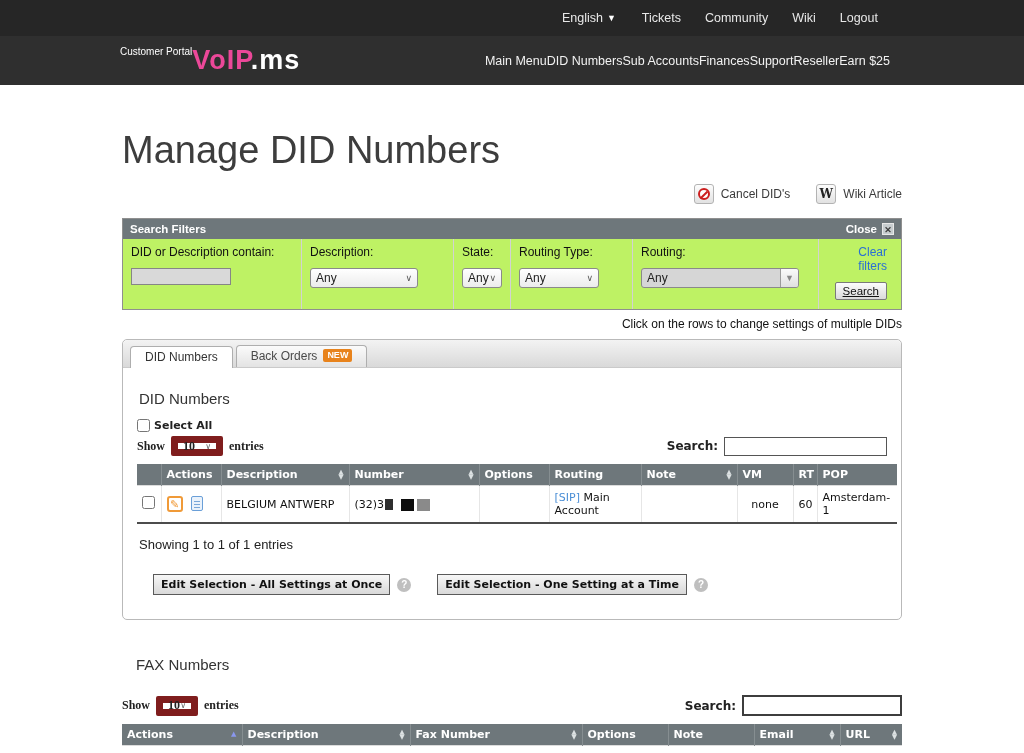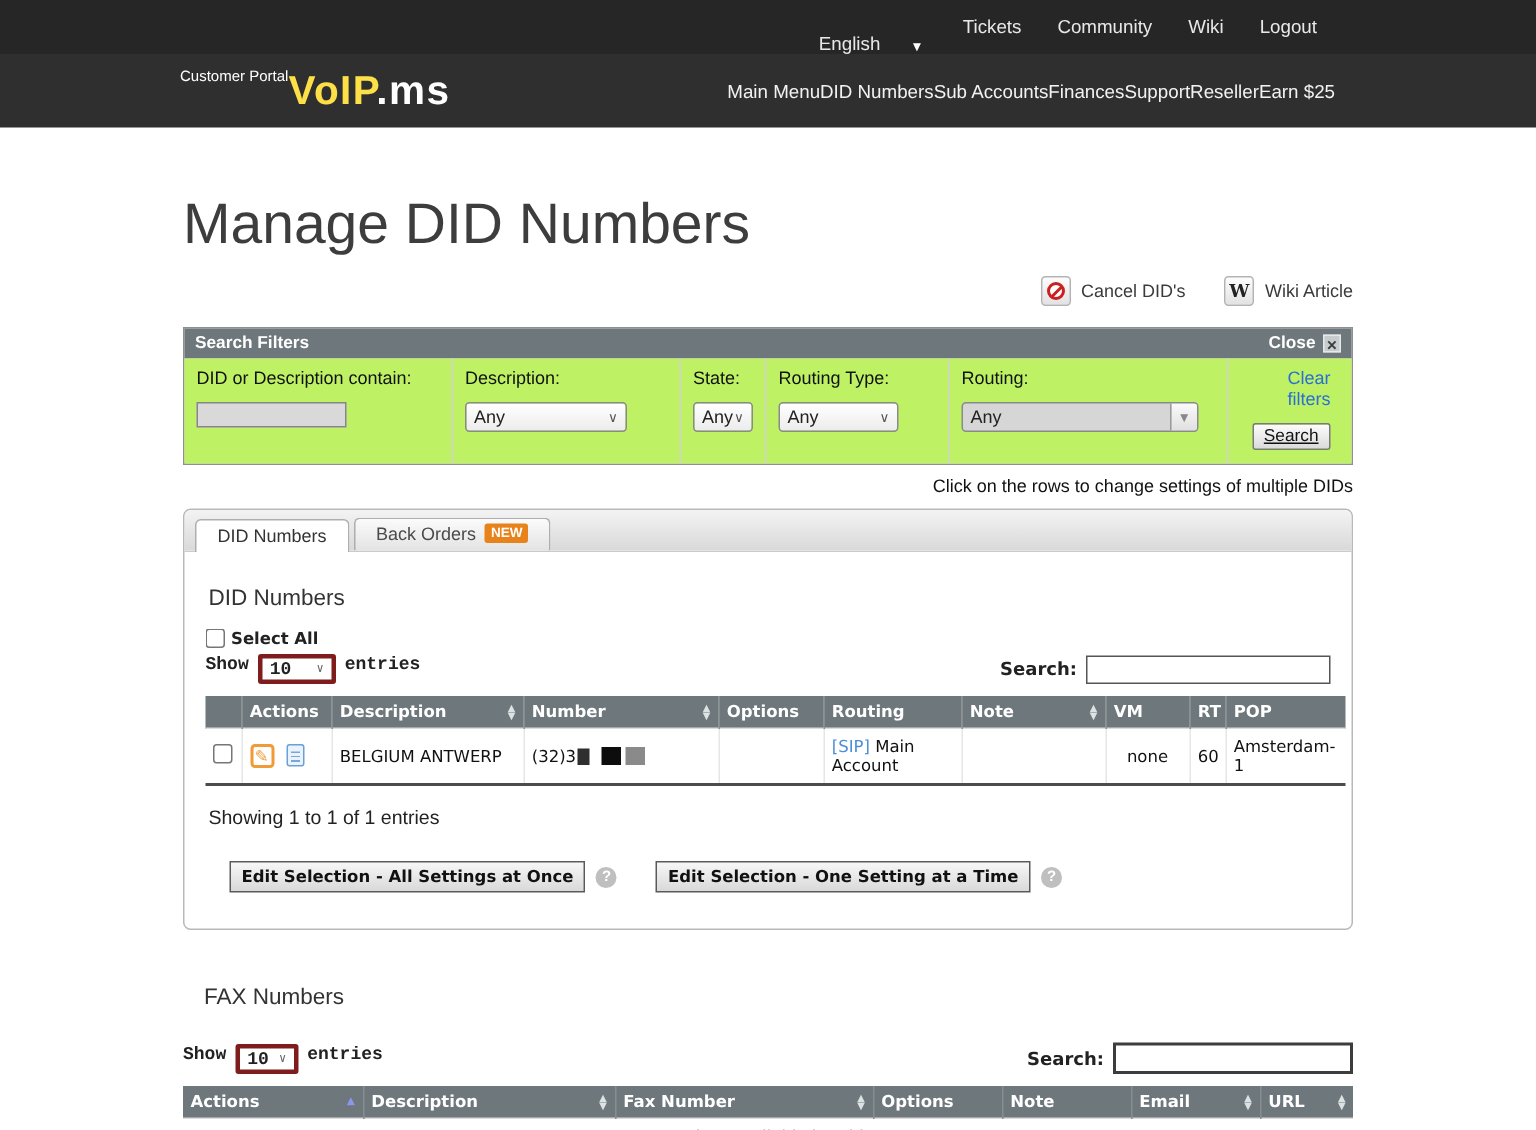--- a/index.html
+++ b/index.html
@@ -2,34 +2,34 @@
 <html><head>
 <meta charset="utf-8">
 <style>
   * { margin:0; padding:0; box-sizing:border-box; }
   html,body { width:1024px; height:753px; overflow:hidden; background:#fff;
     font-family:"Liberation Sans", sans-serif; }
 
   
   .topbar { height:36px; background:#262626; display:flex; align-items:stretch;
     justify-content:flex-end; padding-right:134px; color:#e8e8e8; font-size:12.5px; }
-  .topbar .lang { display:flex; align-items:flex-end; gap:20px; padding:0 14px; cursor:pointer; }
+  .topbar .lang { display:flex; align-items:center; gap:4px; padding:0 14px; cursor:pointer; }
   .caret-down { font-size:9px; color:#fff; }
   .livechat { background:#d2402e; color:#fff; display:flex; align-items:center;
     padding:0 26px; margin:0 4px; cursor:pointer; }
   .toplinks { display:flex; align-items:center; }
   .toplinks span { padding:0 12px; cursor:pointer; }
 
   
   .navbar { height:49px; background:#2f2f2f; display:flex; align-items:center;
     padding:0 134px 0 120px; }
   .brand { display:flex; flex-direction:row; line-height:1; cursor:pointer; }
   .portal { color:#fff; font-size:10px; margin-bottom:3px; }
   .logo { font-size:27px; font-weight:800; letter-spacing:1px; }
-  .logo .red { color:#fde047; }
+  .logo .red { color:#ec4899; }
   .logo .white { color:#fff; }
   .mainnav { margin-left:auto; display:flex; }
   .mainnav span { color:#f2f2f2; font-size:12.5px; cursor:pointer; }
 
   
   .content { padding:0 122px; }
   h1.page-title { margin-top:44px; font-size:38px; font-weight:300; color:#3d3d3d; }
 
   .page-actions { display:flex; justify-content:flex-end; align-items:center;
     gap:10px; margin-top:12px; }
@@ -87,23 +87,23 @@
     display:flex; align-items:center; gap:6px; }
   .tab.active { background:#fff; position:relative; top:1px; }
   .tab.inactive { background:linear-gradient(#fbfbfb,#e3e3e3); color:#4a4a4a; }
   .badge-new { background:#e8831c; color:#fff; font-size:9px; font-weight:bold;
     padding:1px 4px 2px; border-radius:2px; }
   .panel-body { padding:22px 14px 24px; }
   .sec-heading { font-size:15px; font-weight:400; color:#333; margin-left:2px; }
   .selectall { margin-top:12px; display:flex; align-items:flex-end; gap:4px;
     font-family:"DejaVu Sans", sans-serif; font-size:11px; font-weight:bold; color:#222; }
   .ctl-row { margin-top:4px; display:flex; justify-content:space-between; align-items:center; }
-  .show-group { display:flex; gap:6px;
-    font-family:Liberation Mono, monospace; font-size:12px; font-weight:bold; color:#222; }
-  .pagesize { width:52px; height:20px; border:3px solid #7f1d1d; border-radius:2px;
+  .show-group { display:flex; align-items:center; gap:6px;
+    font-family:Liberation Serif, serif; font-size:12px; font-weight:bold; color:#222; }
+  .pagesize { width:52px; height:20px; border:7px solid #7f1d1d; border-radius:2px;
     background:#fff; font-size:12px; font-weight:bold; display:flex; align-items:center;
     justify-content:space-between; padding:0 5px; cursor:pointer; }
   .pagesize .chev { font-size:8px; font-weight:normal; color:#666; }
   .search-group { display:flex; align-items:center; gap:6px;
     font-family:"DejaVu Sans", sans-serif; font-size:12px; font-weight:bold; color:#222; }
   .tbl-search { width:163px; height:19px; border:1px solid #555; background:#fff; }
   .fax-search { width:160px; height:21px; border:2px solid #3d3d3d; background:#fff; }
 
   
   table.dtable { border-collapse:collapse; table-layout:fixed; margin-top:8px;

